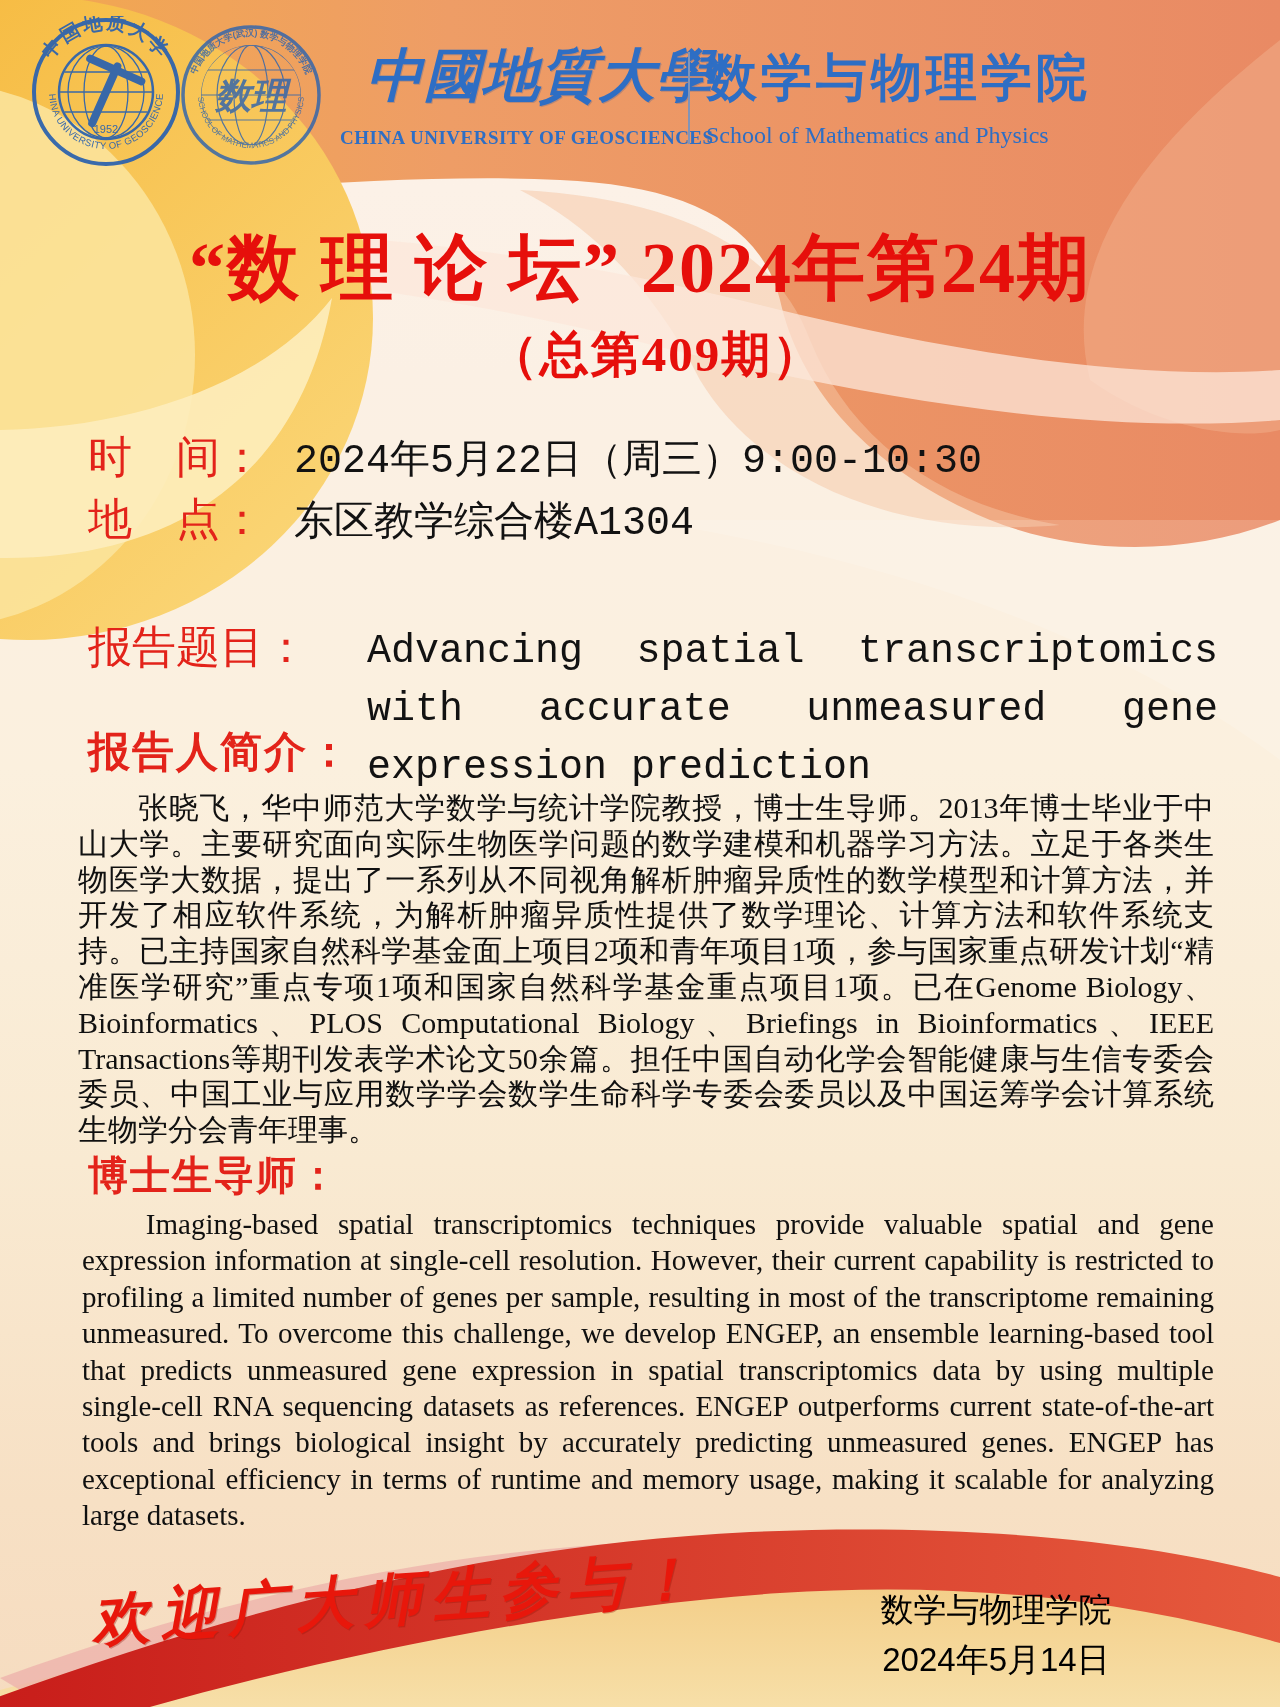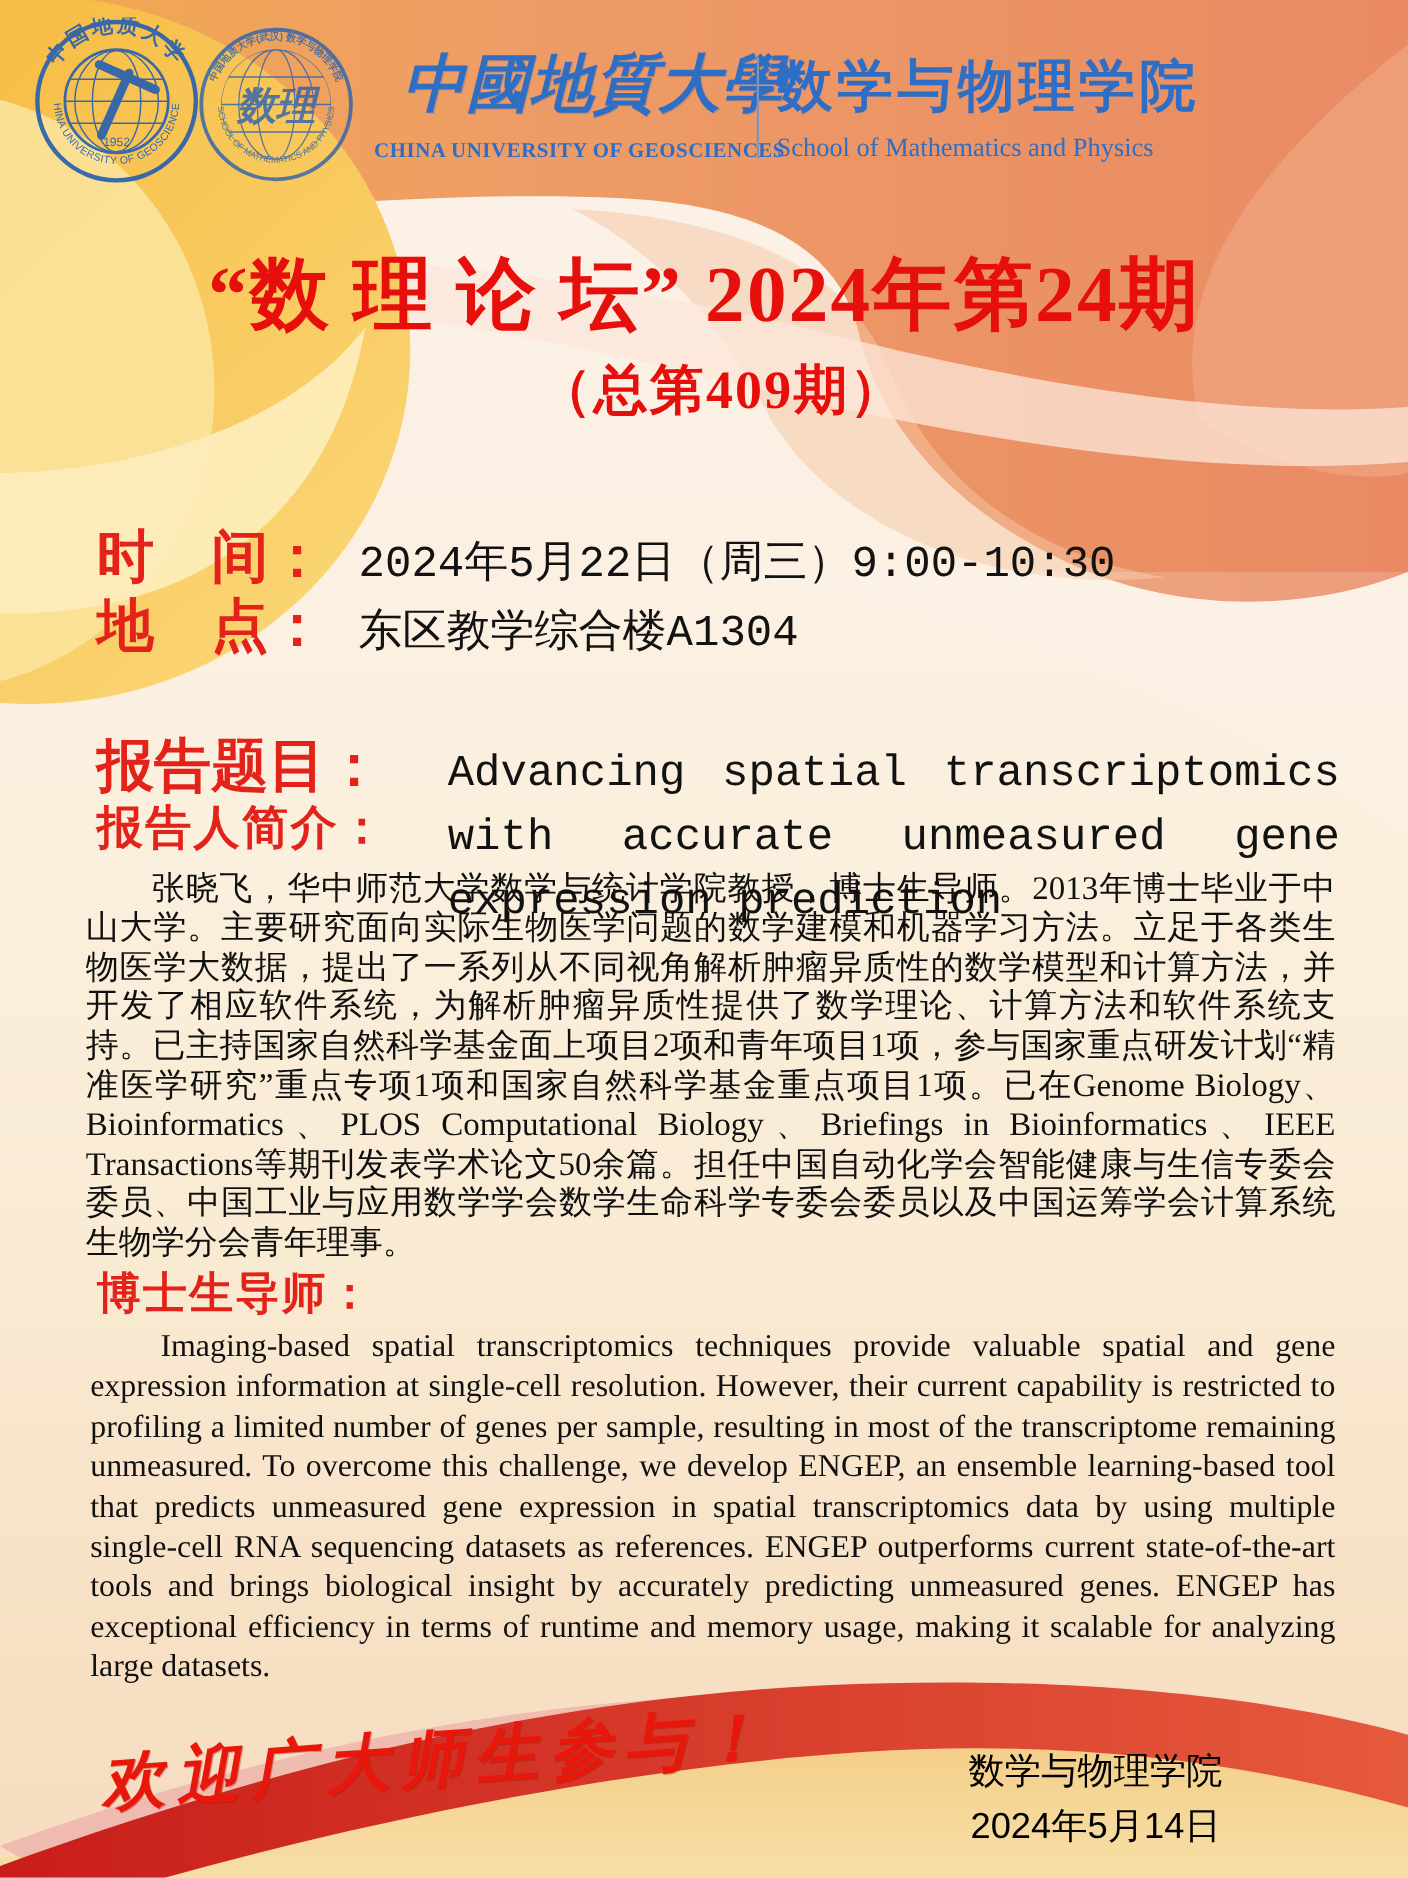--- a/index.html
+++ b/index.html
@@ -24,21 +24,21 @@
   .school-en{font-family:"Liberation Serif",serif;font-size:24px;margin-top:9px;white-space:nowrap;}
 
   
   .title1{position:absolute;left:0;top:220px;width:100%;text-align:center;
     font-family:"Liberation Serif",serif;font-weight:900;font-size:72px;color:#e60f0b;letter-spacing:2px;}
   .title2{position:absolute;left:0;top:322px;width:100%;text-align:center;
     font-family:"Liberation Serif",serif;font-weight:900;font-size:49px;color:#e60f0b;letter-spacing:2px;padding-left:16px;}
 
   
   .info-row{position:absolute;left:88px;display:flex;align-items:baseline;}
-  .info-label{font-family:"Liberation Serif",serif;font-weight:bold;color:#e3231a;font-size:52px;white-space:nowrap;margin-top:44px;}
+  .info-label{font-family:"Liberation Serif",serif;font-weight:normal;color:#e3231a;font-size:44px;white-space:nowrap;}
   .info-value{font-family:Liberation Mono, monospace;color:#121212;font-size:40px;margin-left:30px;white-space:nowrap;}
   .row-time{top:428px;}
   .row-location{top:490px;}
   .row-speaker{top:550px;}
   .row-topic{top:618px;width:1130px;gap:29px;}
   .topic-value{white-space:normal;text-align:justify;line-height:1.45;width:940px;}
 
   
   .sec-heading{position:absolute;left:88px;font-family:"Liberation Serif",serif;font-weight:900;color:#e3231a;letter-spacing:2px;}
   .bio-heading{top:724px;font-size:42px;}

